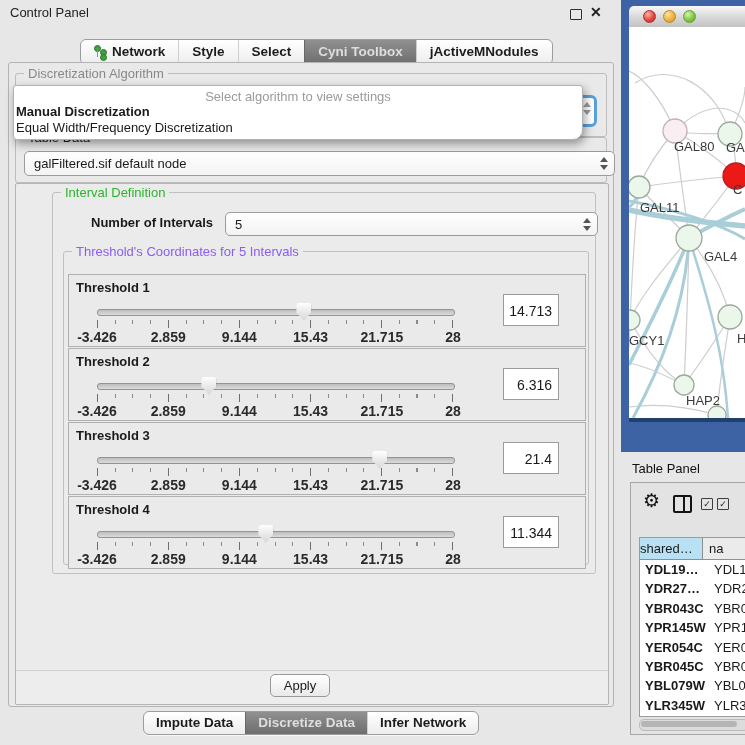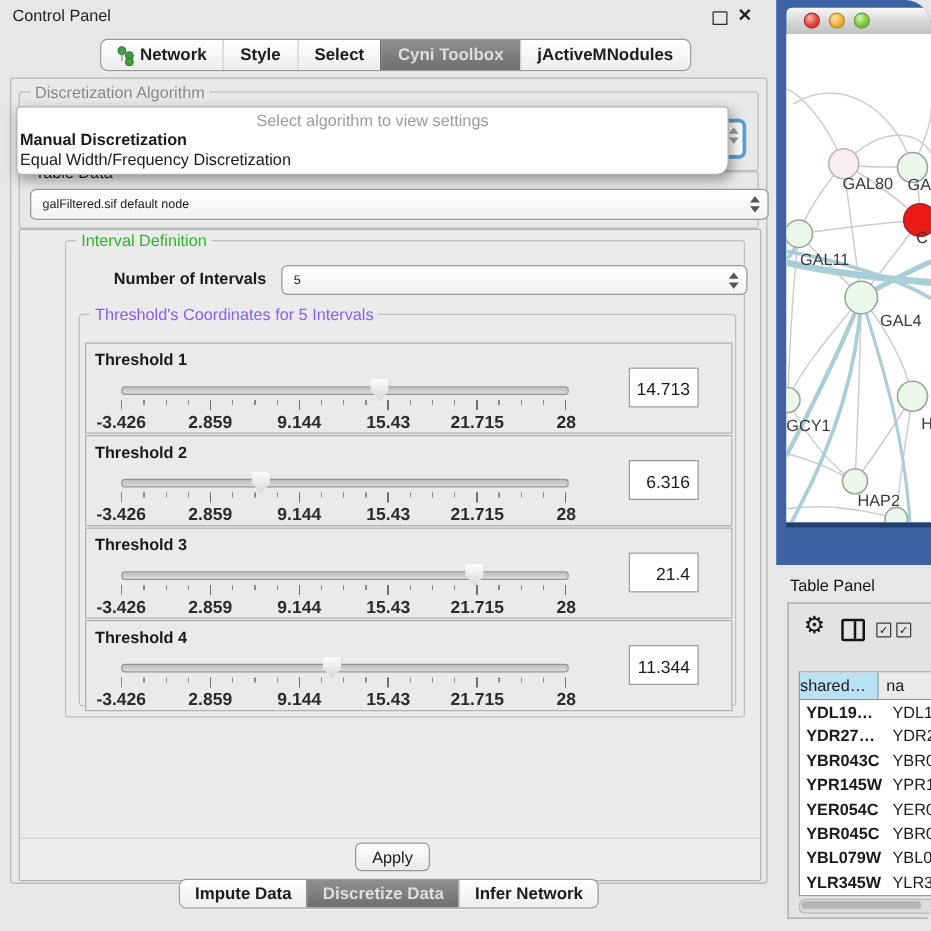--- a/index.html
+++ b/index.html
@@ -1,41 +1,41 @@
 <!DOCTYPE html>
 <html><head>
 <meta charset="utf-8">
 <style>
   html,body{margin:0;padding:0;background:#e7e7e7;}
   #app{position:relative;width:745px;height:745px;background:#e7e7e7;
-       font-family:"Liberation Sans",sans-serif;font-size:13px;color:#1a1a1a;overflow:hidden;border-radius:21px;}
+       font-family:"Liberation Sans",sans-serif;font-size:13px;color:#1a1a1a;overflow:hidden;}
   .abs{position:absolute;}
 
   
   .cp-titlebar{left:0;top:0;width:620px;height:26px;}
   .cp-title{left:10px;top:5px;font-size:13px;color:#222;}
   .win-float{left:570px;top:9px;width:10px;height:9px;border:1.5px solid #2e2e2e;border-radius:1px;cursor:pointer;}
   .win-close{left:590px;top:4px;font-size:14px;font-weight:bold;color:#1d1d1d;cursor:pointer;}
 
-  .seg{display:flex;background:linear-gradient(#ffffff,#ededed);border:1px solid #9c9c9c;border-radius:6px;overflow:hidden;box-shadow:0 1px 0 rgba(255,255,255,.7);}
+  .seg{display:flex;background:linear-gradient(#ffffff,#ededed);border:1px solid #9c9c9c;border-radius:6px;overflow:hidden;box-shadow:0 1px 0 rgba(255,255,255,.7);margin-top:8px;}
   .seg .s{padding:4px 13px 5px;font-size:13.5px;font-weight:700;color:#1c1c1c;border-left:1px solid #cfcfcf;white-space:nowrap;display:flex;align-items:center;gap:5px;cursor:pointer;}
   .seg .s:first-child{border-left:none;}
   .seg .s.active{background:linear-gradient(#909090,#6e6e6e);color:#dedede;border-left-color:#686868;}
   .cp-tabs{left:80px;top:31px;}
 
   .cp-content{left:8px;top:62px;width:604px;height:643px;background:#e9e9e9;border:1px solid #b4b4b4;border-radius:3px;}
 
   .group{position:absolute;border:1px solid #bdbdbd;border-radius:3px;}
   .gtitle{position:absolute;top:-8px;left:8px;padding:0 4px;font-size:13px;background:#e9e9e9;text-align:right;}
   .gtitle.green{color:#2cb52c;}
   .gtitle.blue{color:#8b5cf6;}
   .gtitle.ghost{color:rgba(55,55,55,.55);}
 
   .combo{position:absolute;display:flex;align-items:center;background:linear-gradient(#ffffff,#f3f3f3);
-         border:1px solid #9b9b9b;border-radius:5px;padding:0 6px 0 9px;font-size:10px;cursor:pointer;}
+         border:1px solid #9b9b9b;border-radius:5px;padding:0 6px 0 9px;font-size:13px;cursor:pointer;}
   .combo .cv{flex:1;overflow:hidden;white-space:nowrap;}
   .stepper{display:flex;flex-direction:column;gap:3px;margin-left:6px;}
   .tri-up{width:0;height:0;border-left:4px solid transparent;border-right:4px solid transparent;border-bottom:5px solid #555;}
   .tri-dn{width:0;height:0;border-left:4px solid transparent;border-right:4px solid transparent;border-top:5px solid #555;}
 
   
   .popup{left:4px;top:22px;width:568px;height:53px;background:#fff;border:1px solid #b2b2b2;
          border-radius:3px 3px 10px 4px;box-shadow:2px 4px 10px rgba(0,0,0,.38);z-index:10;}
   .popup .ph{text-align:center;color:#9b9b9b;font-size:13px;padding-top:3px;line-height:15px;}
   .popup .opt{font-size:13px;line-height:16px;padding-left:2px;white-space:nowrap;cursor:pointer;}
@@ -261,21 +261,21 @@
                   <span style="left:100%">28</span>
                 </div>
                 <div class="vfield">11.344</div>
               </div>
             </div>
         </div>
       </div>
 
 
       <div class="apply-strip"></div>
-      <div class="btn" style="left:254px;top:490px;width:58px;height:21px;line-height:21px;margin-left:14px;">Apply</div>
+      <div class="btn" style="left:254px;top:490px;width:58px;height:21px;line-height:21px;">Apply</div>
     </div>
   </div>
 
   <div class="abs bottom-tabs seg">
     <div class="s">
         <span>Impute Data</span>
       </div>
     <div class="s active">
         <span>Discretize Data</span>
       </div>

